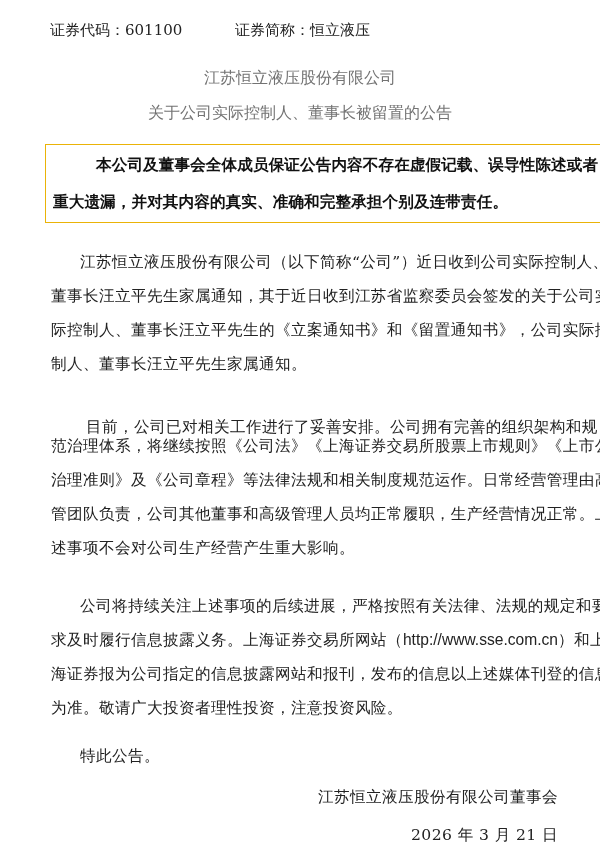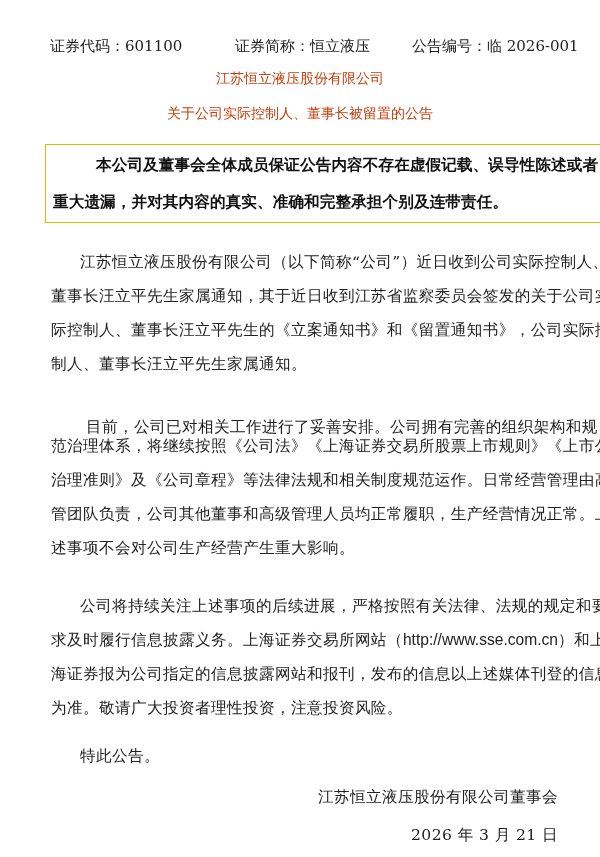--- a/index.html
+++ b/index.html
@@ -22,36 +22,35 @@
       background: #ffffff;
     }
     
     .meta {
       position: absolute;
       top: 20px;
       font-size: 15px;
       line-height: 20px;
       white-space: nowrap;
       color: #222;
-      margin-top: 16px;
     }
     .meta-code { left: 50px; }
     .meta-abbr { left: 235px; }
     .meta-num  { left: 412px; }
 
     
     .title {
       position: absolute;
       left: 0;
       width: 600px;
       text-align: center;
       font-family: "DejaVu Sans", "Liberation Sans", sans-serif;
-      font-size: 14px;
+      font-size: 16px;
       line-height: 24px;
-      color: #c2410c;
+      color: #737373;
       white-space: nowrap;
     }
     .title-1 { top: 66px; }
     .title-2 { top: 101px; }
 
     
     .statement-box {
       position: absolute;
       left: 45px;
       top: 144px;
@@ -91,21 +90,20 @@
       right: 42px;
     }
   </style>
 </head>
 <body>
 
 <div class="page">
 
   <div class="meta meta-code">证券代码：601100</div>
   <div class="meta meta-abbr">证券简称：恒立液压</div>
-  <div class="meta meta-num">公告编号：临 2026-001</div>
 
   <div class="title title-1">江苏恒立液压股份有限公司</div>
   <div class="title title-2">关于公司实际控制人、董事长被留置的公告</div>
 
   <div class="statement-box">
     <div class="stmt-line stmt-line-1">本公司及董事会全体成员保证公告内容不存在虚假记载、误导性陈述或者</div>
     <div class="stmt-line stmt-line-2">重大遗漏，并对其内容的真实、准确和完整承担个别及连带责任。</div>
   </div>
 
   <div>

